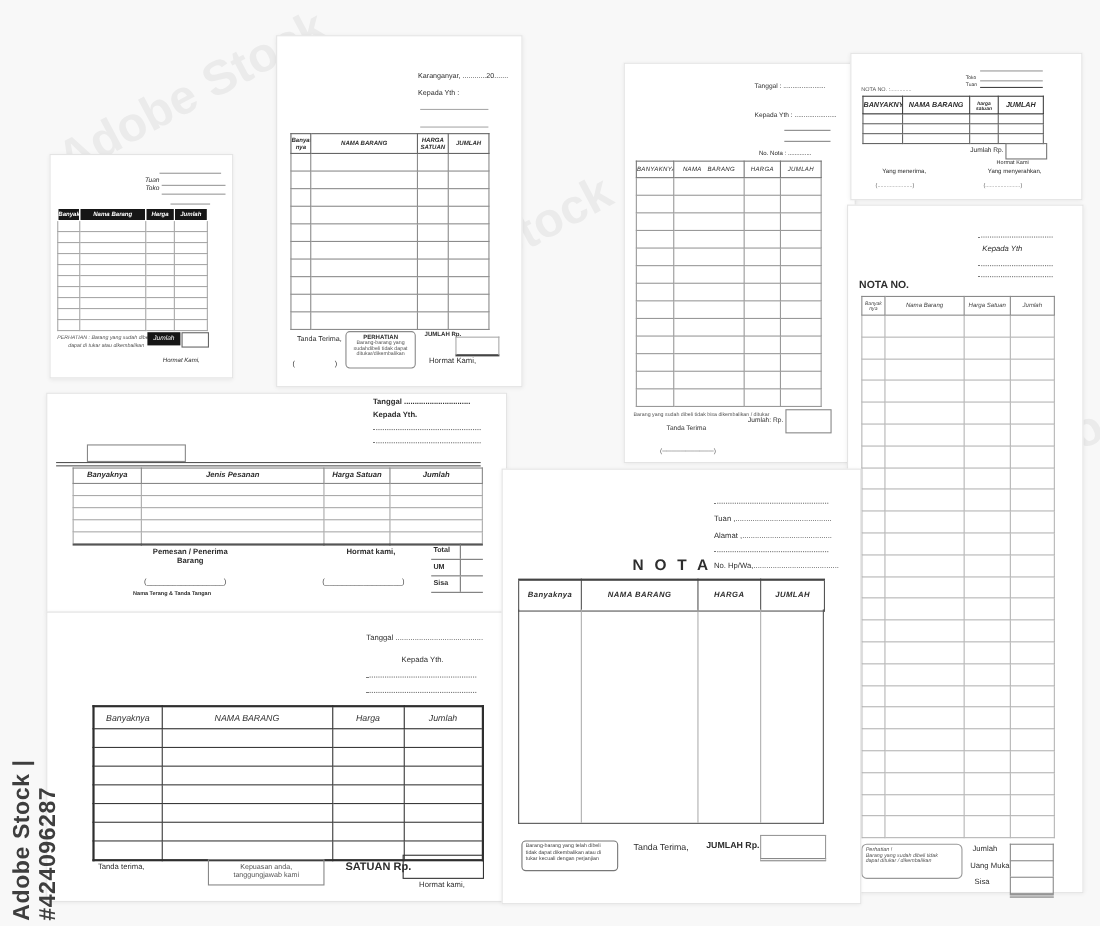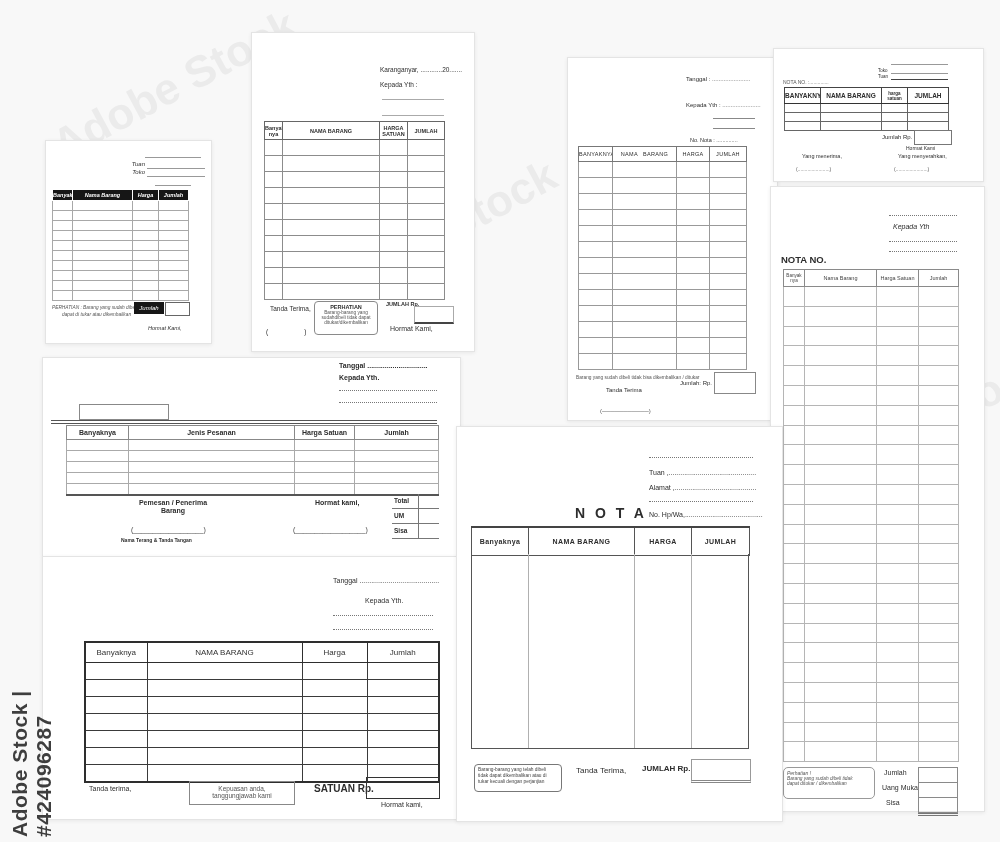--- a/index.html
+++ b/index.html
@@ -3,21 +3,21 @@
 <meta charset="utf-8">
 <style>
   html,body{margin:0;padding:0;background:#f4f4f4;}
   .canvas{position:relative;width:1000px;height:842px;background:#f8f8f8;overflow:hidden;
           font-family:"Liberation Sans",sans-serif;color:#2d2d2d;outline:1px solid #e3e3e3;}
   .sheet{position:absolute;background:#fff;border:1px solid #e4e4e4;box-shadow:0 1px 4px rgba(0,0,0,.07);padding-left:17px;}
   .t{position:absolute;white-space:nowrap;line-height:1.15;}
   .pre{white-space:pre;}
   .ln{position:absolute;border-bottom:1px solid #999;}
   .dln{position:absolute;border-bottom:1px dotted #777;}
-  .grid{position:absolute;border-collapse:collapse;table-layout:fixed;}
+  .grid{position:absolute;border-collapse:collapse;table-layout:fixed;font-style:italic;}
   .grid th,.grid td{padding:0;margin:0;overflow:hidden;}
   .ghost{position:absolute;font-weight:bold;color:rgba(130,130,130,.10);transform:rotate(-28deg);
          font-size:44px;white-space:nowrap;pointer-events:none;}
   
   .fa{left:45px;top:140px;width:148px;height:202px;font-style:italic;}
   .fa-grid{left:6px;top:48px;width:136px;}
   .fa-grid th{background:#161616;color:#fff;font-size:5.5px;font-weight:bold;border:1px solid #fff;height:10px;}
   .fa-grid td{border:1px solid #a8a8a8;}
   .fa-grid tbody tr{height:10px;}
   .fa-black{position:absolute;background:#161616;color:#fff;font-size:6px;font-style:italic;

